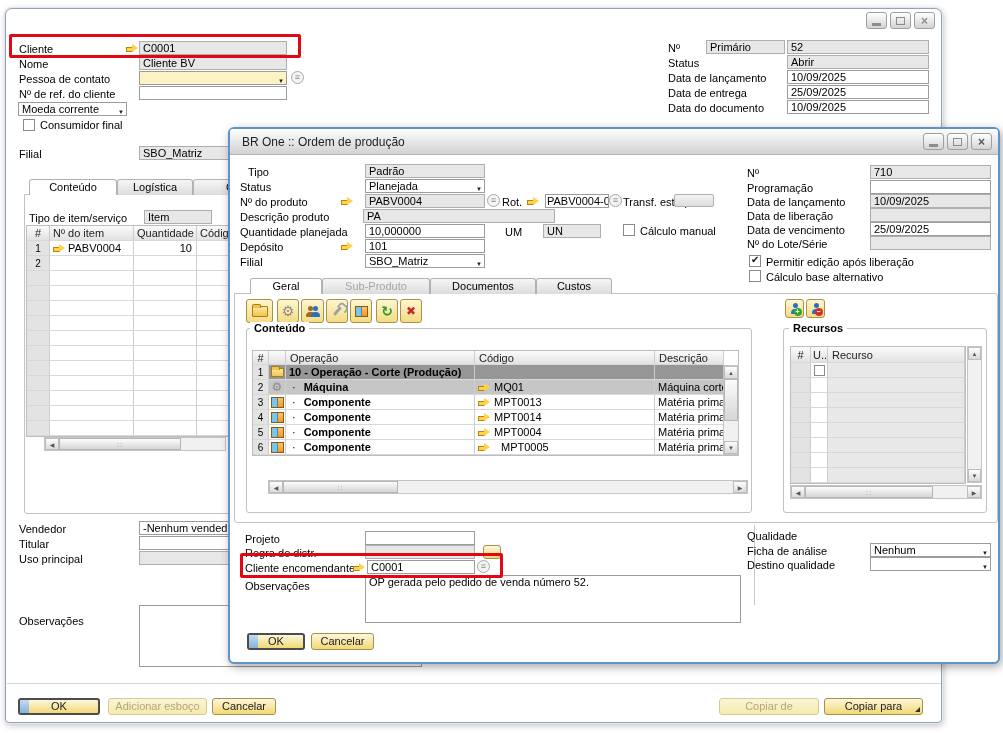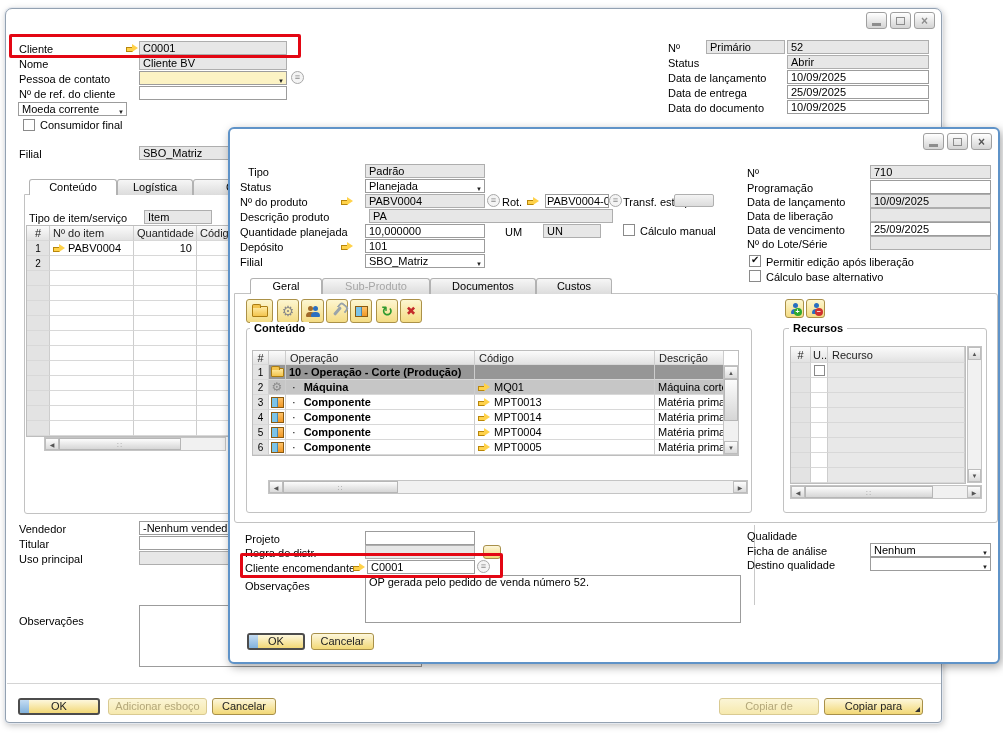--- a/index.html
+++ b/index.html
@@ -268,20 +268,23 @@
   <div class="btn dis" style="left:102px;top:689px;width:99px;height:17px">Adicionar esboço e...</div>
   <div class="btn" style="left:206px;top:689px;width:64px;height:17px">Cancelar</div>
   <div class="btn dis" style="left:713px;top:689px;width:100px;height:17px">Copiar de</div>
   <div class="btn" style="left:818px;top:689px;width:99px;height:17px">
     <span>Copiar para</span>
     <span class="corner"></span>
   </div>
 </div>
 
 <div class="win" id="w2">
+  <div class="titlebar">
+    <span class="title">BR One :: Ordem de produção</span>
+  </div>
   <span class="wctl" style="top:4px">
     <span class="wbtn">
         <span class="gmin"></span>
       </span>
     <span class="wbtn">
         <span class="gmax"></span>
       </span>
     <span class="wbtn" style="color:#555">×</span>
   </span>
 
@@ -296,21 +299,21 @@
   <div class="fld g" style="left:135px;top:65px;width:120px">PABV0004</div>
   <span class="cic" style="left:257px;top:65px">≡</span>
   <span class="lbl" style="left:272px;top:67px">Rot.</span>
   <span class="arw" style="left:296px;top:67px"></span>
   <div class="fld" style="left:315px;top:65px;width:64px;padding:0 1px">PABV0004-01</div>
   <span class="cic" style="left:379px;top:65px">≡</span>
   <span class="lbl" style="left:393px;top:67px">Transf. estoque</span>
   <div class="gbtn" style="left:444px;top:65px;width:40px;height:13px"></div>
 
   <span class="lbl" style="left:10px;top:82px">Descrição produto</span>
-  <div class="fld g" style="left:139px;top:80px;width:244px">PA</div>
+  <div class="fld g" style="left:133px;top:80px;width:192px">PA</div>
 
   <span class="lbl" style="left:10px;top:97px">Quantidade planejada</span>
   <div class="fld" style="left:135px;top:95px;width:120px">10,000000</div>
   <span class="lbl" style="left:275px;top:97px">UM</span>
   <div class="fld g" style="left:313px;top:95px;width:58px">UN</div>
   <span class="cb" style="left:393px;top:95px"></span>
   <span class="lbl" style="left:410px;top:96px">Cálculo manual</span>
 
   <span class="lbl" style="left:10px;top:112px">Depósito</span>
   <span class="arw" style="left:110px;top:112px"></span>
@@ -458,21 +461,21 @@
     </div>
     <div class="trow" style="height:15px">
       <div class="tc cnum" style="width:16px">6</div>
       <div class="tc" style="width:17px;justify-content:center">
           <span class="ico-box"></span>
         </div>
       <div class="tc" style="width:189px;padding-left:6px;gap:8px">
           <span>·</span>
           <span class="b">Componente</span>
         </div>
-      <div class="tc" style="width:180px;padding-left:2px;gap:3px">
+      <div class="tc" style="width:180px;padding-left:2px;gap:10px">
           <span class="arw" style="position:relative"></span>
           <span>MPT0005</span>
         </div>
       <div class="tc" style="width:69px;padding-left:3px">Matéria prima terce</div>
     </div>
   </div>
   <div class="vscr" style="left:493px;top:236px;width:16px;height:90px">
     <span class="vscrbtn">▲</span>
     <span class="thumb" style="height:42px"></span>
     <span style="flex:1"></span>

